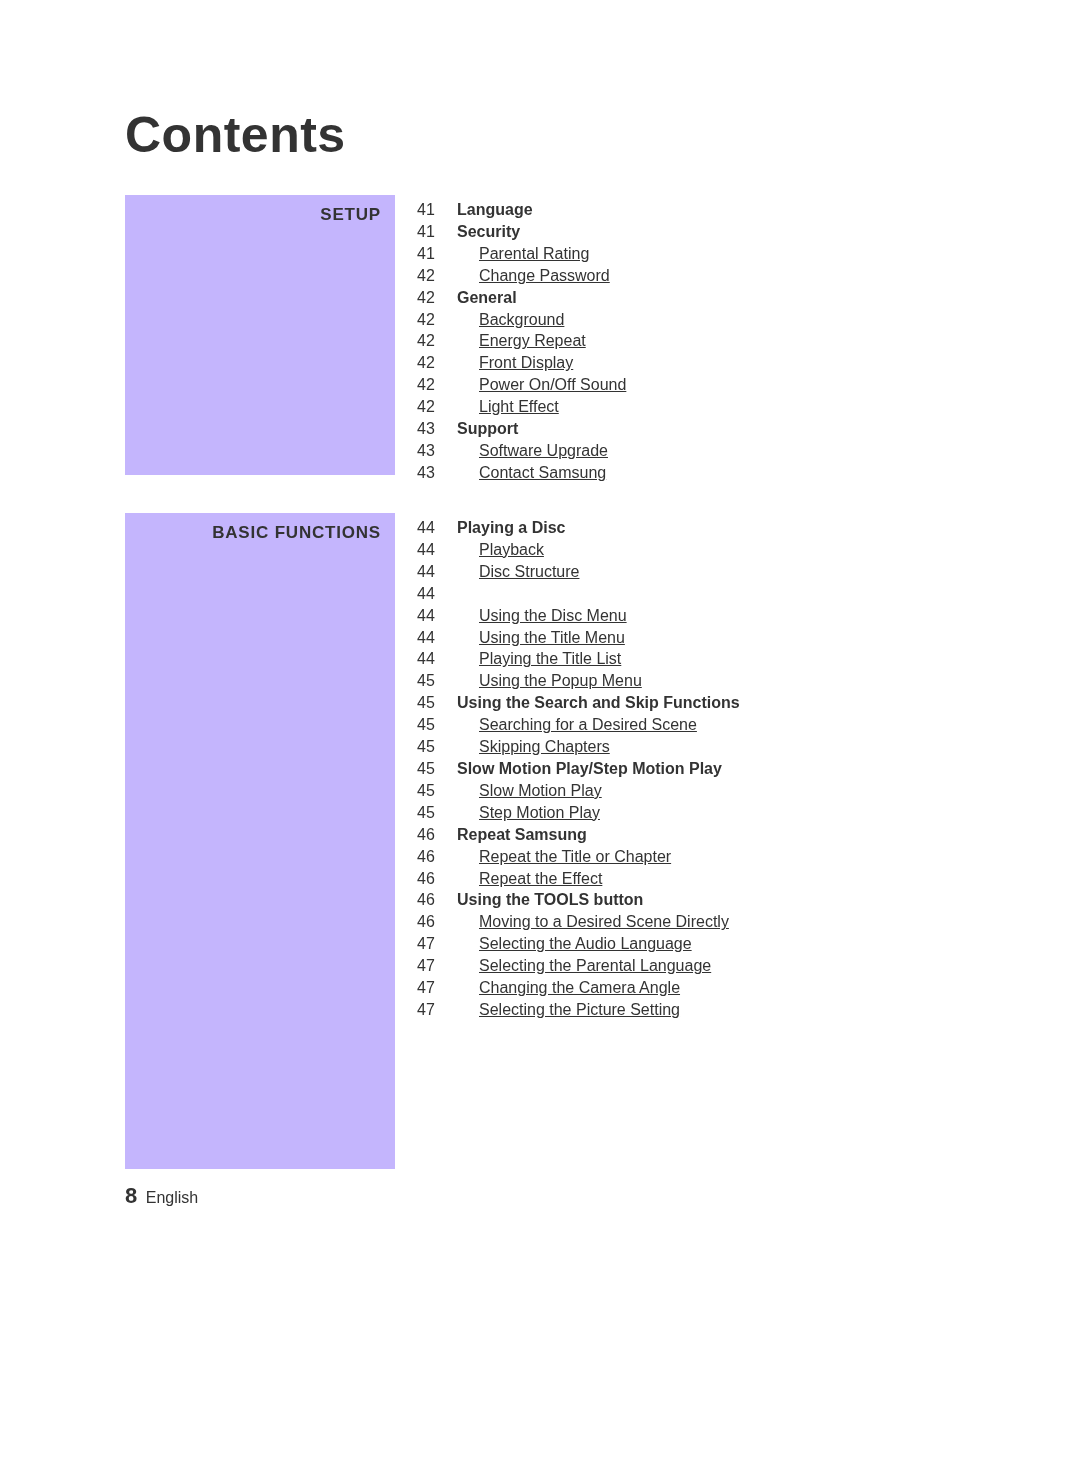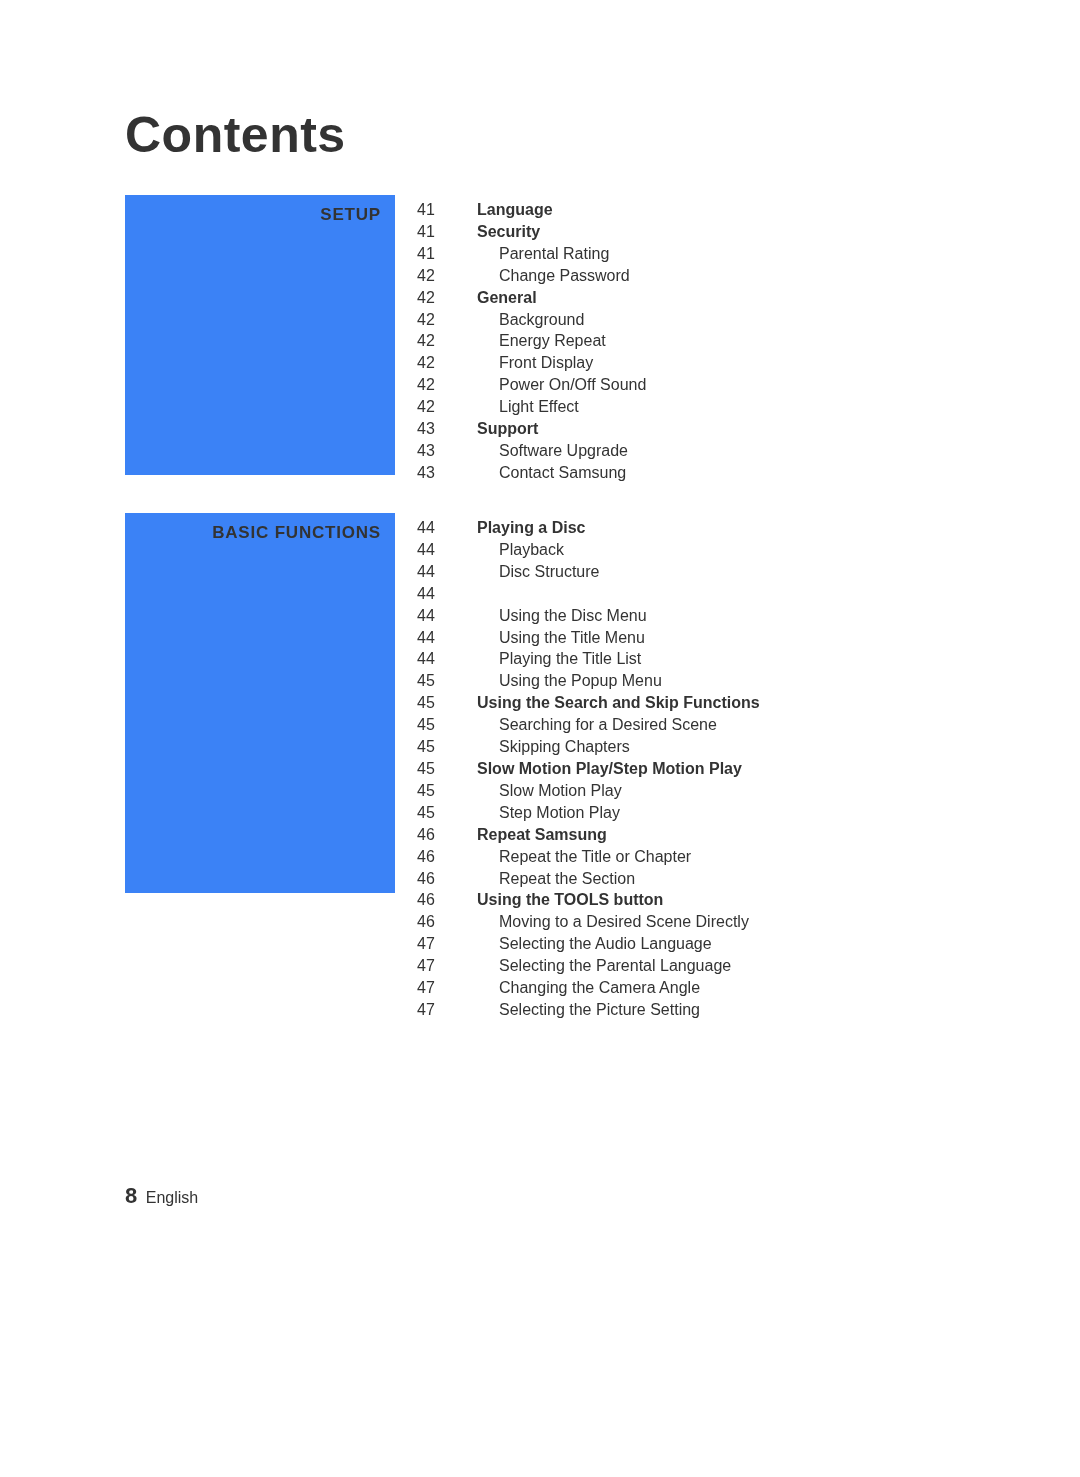--- a/index.html
+++ b/index.html
@@ -23,49 +23,48 @@
     .section {
       position: absolute;
       left: 125px;
       display: flex;
       align-items: flex-start;
     }
     .sec-setup { top: 195px; }
     .sec-basic { top: 513px; }
     .sidebar {
       width: 270px;
-      background: #3b82f6;
+      background: #c4b5fd;
       padding: 10px 14px 0 0;
       text-align: right;
       font-weight: bold;
       font-size: 17px;
       letter-spacing: 0.8px;
       color: #333;
     }
     .sb-setup { height: 280px; }
-    .sb-basic { height: 380px; padding-left: 46px; }
+    .sb-basic { height: 656px; padding-left: 46px; }
     .entries {
       margin-left: 22px;
       padding-top: 4px;
     }
     .row {
       display: flex;
       line-height: 21.9px;
       font-size: 16px;
       color: #333;
-      gap: 20px;
     }
     .pnum {
       width: 40px;
       flex-shrink: 0;
       text-align: left;
     }
     .label { }
     .bold { font-weight: bold; }
-    .indent .label { padding-left: 22px; }
+    .indent .label { padding-left: 22px; text-decoration: underline; }
     .footer {
       position: absolute;
       bottom: 268px;
       left: 125px;
       font-size: 16px;
       color: #333;
     }
     .footer .pg {
       font-weight: bold;
       font-size: 22px;
@@ -197,21 +196,21 @@
       <div class="row">
         <span class="pnum">46</span>
         <span class="label bold">Repeat Samsung</span>
       </div>
       <div class="row indent">
         <span class="pnum">46</span>
         <span class="label">Repeat the Title or Chapter</span>
       </div>
       <div class="row indent">
         <span class="pnum">46</span>
-        <span class="label">Repeat the Section</span>
+        <span class="label">Repeat the Effect</span>
       </div>
       <div class="row">
         <span class="pnum">46</span>
         <span class="label bold">Using the TOOLS button</span>
       </div>
       <div class="row indent">
         <span class="pnum">46</span>
         <span class="label">Moving to a Desired Scene Directly</span>
       </div>
       <div class="row indent">

